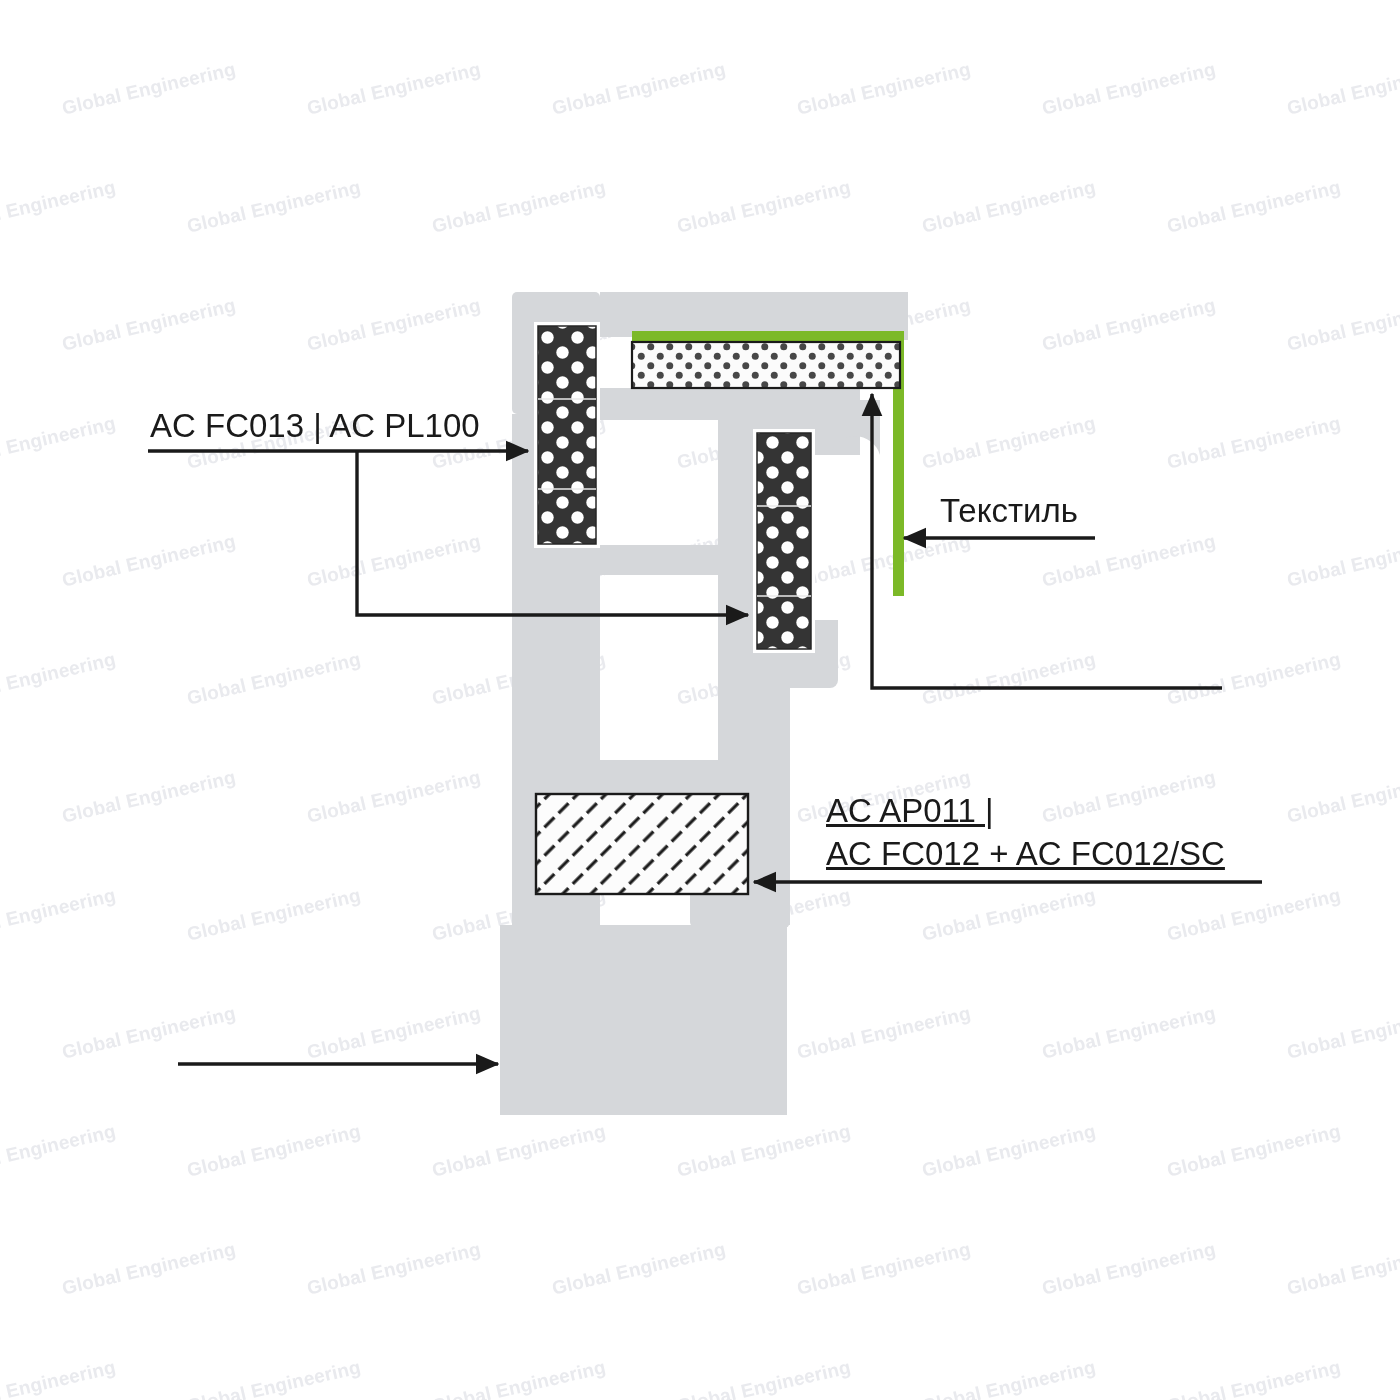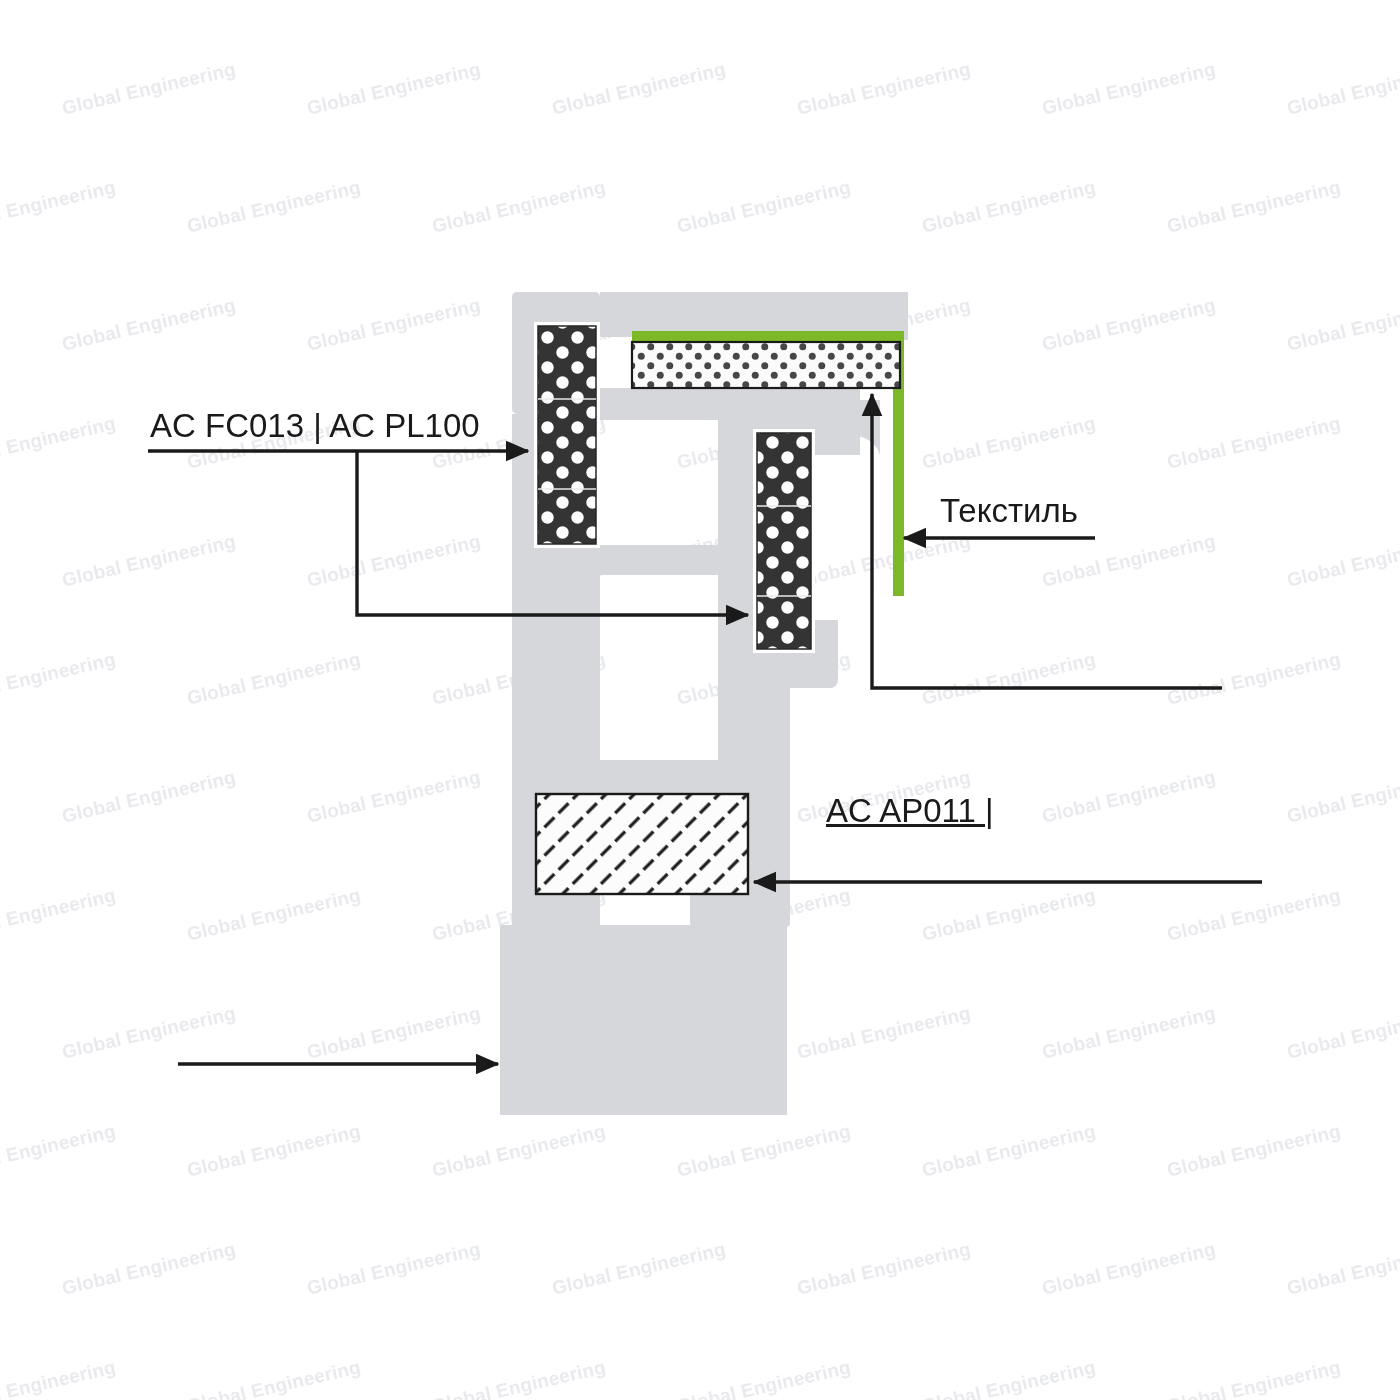--- a/index.html
+++ b/index.html
@@ -251,16 +251,17 @@
     </g>
   </svg>
 
   <div class="lbl" style="left:150px; top:405px;">AC FC013 | AC PL100</div>
 
   <div class="lbl" style="left:940px; top:490px;">Текстиль</div>
 
 
   <div class="lbl two-line" style="left:826px; top:790px;text-decoration:underline;">
     <div>AC AP011 |</div>
+    <div>AC FC012 + AC FC012/SC</div>
   </div>
 
 
 </div>
 
 </body></html>

